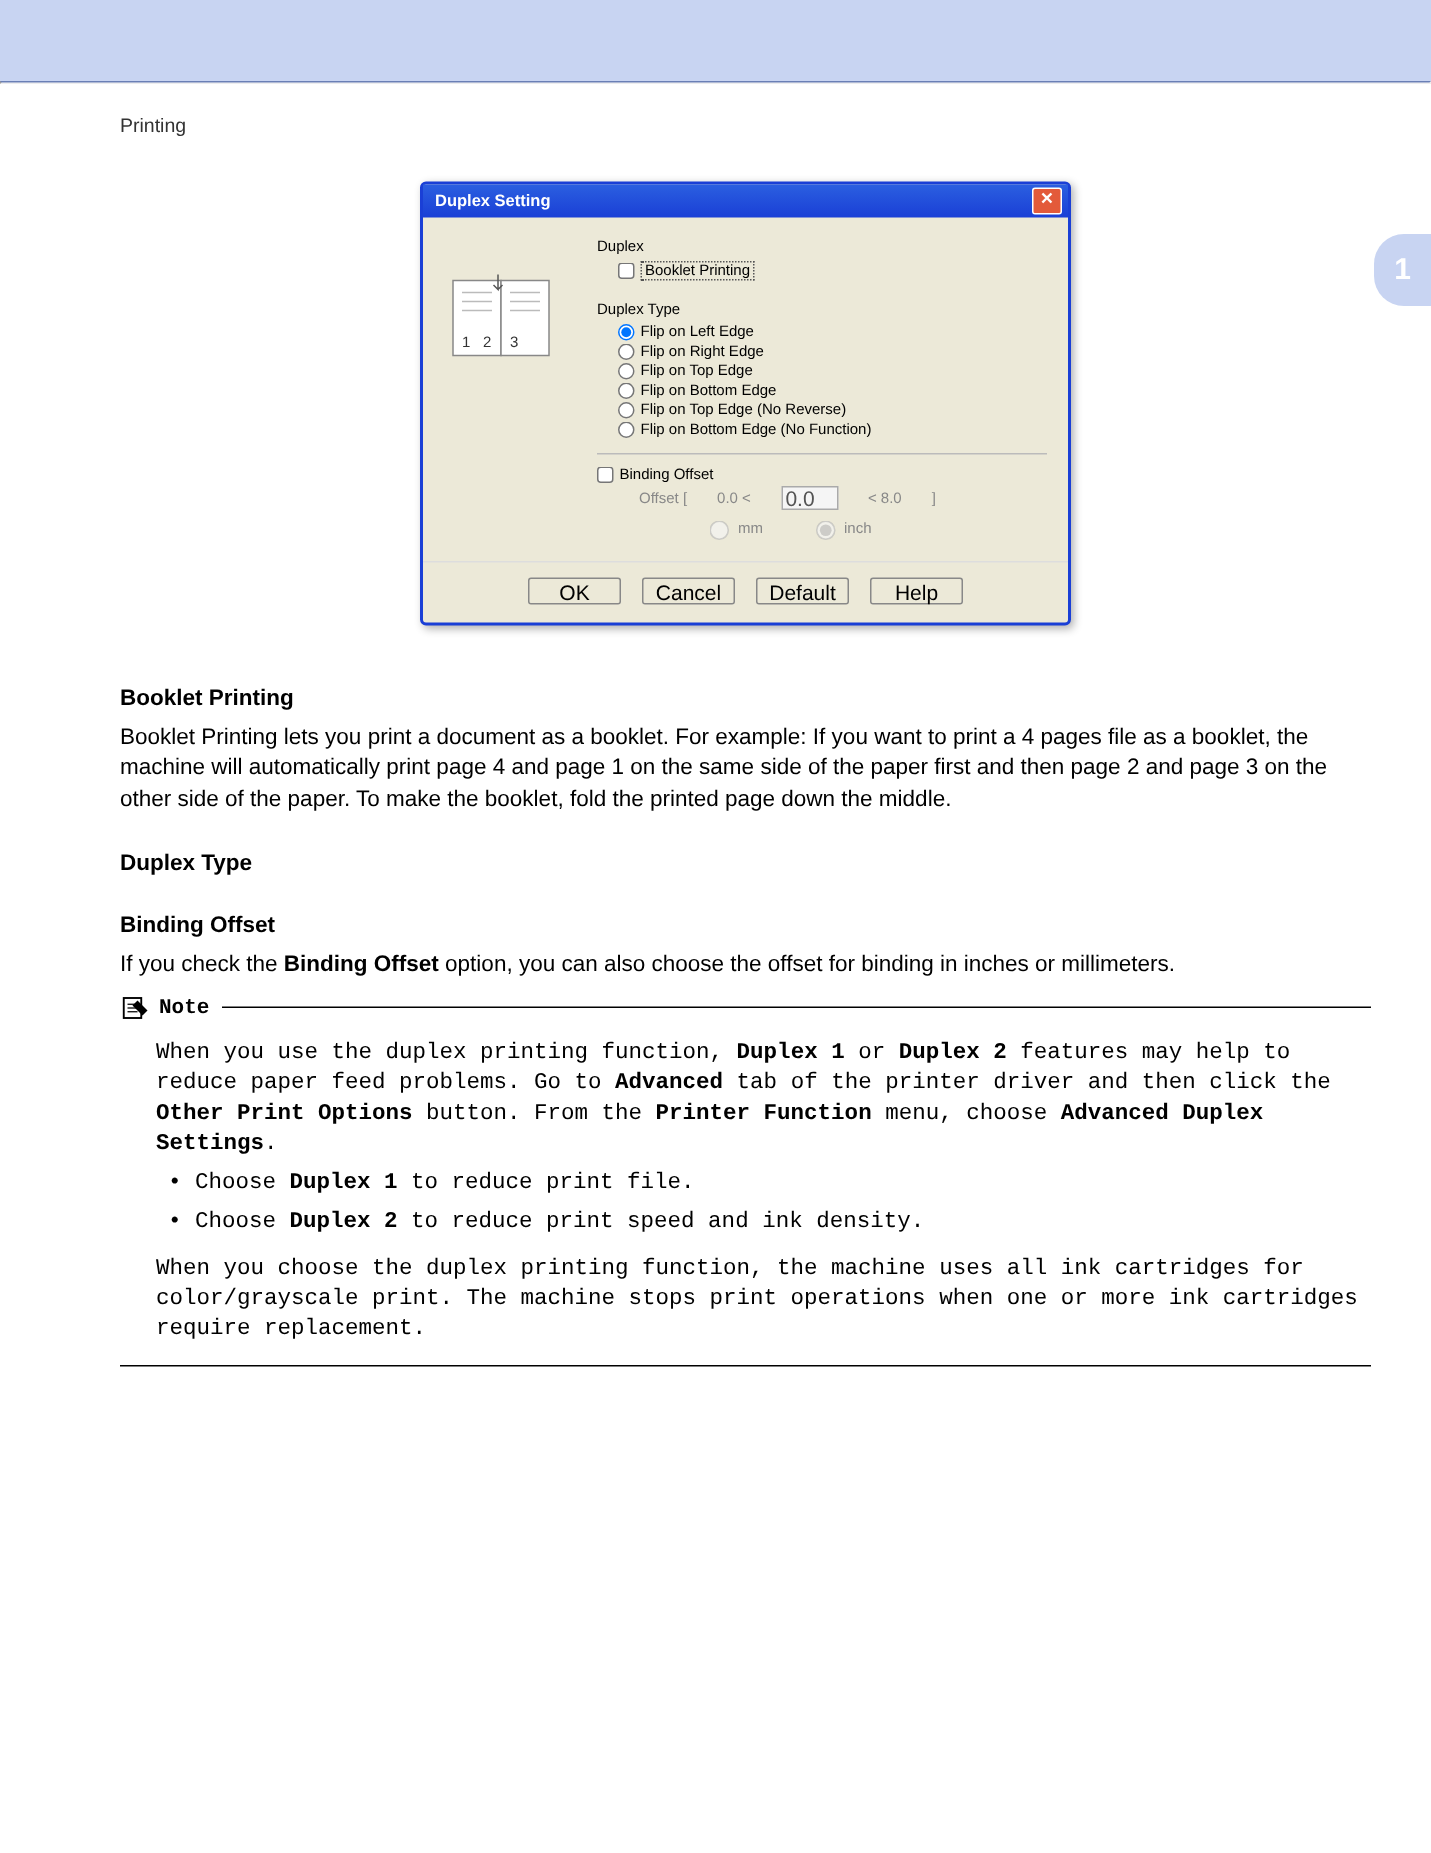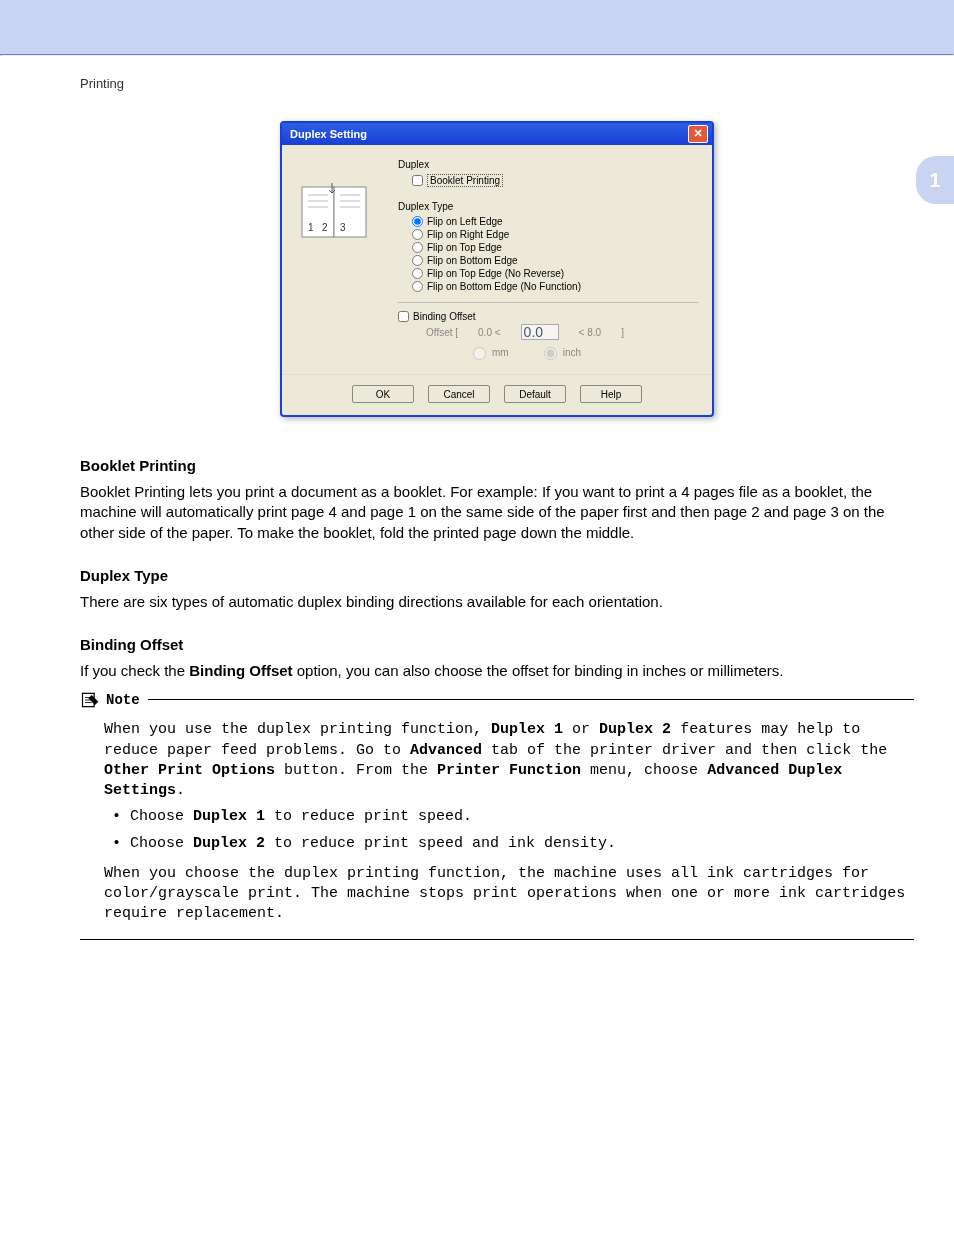--- a/index.html
+++ b/index.html
@@ -171,21 +171,21 @@
     display: flex;
     justify-content: center;
     gap: 14px;
     padding: 10px 0 12px 0;
     border-top: 1px solid #ddd;
     margin-top: 8px;
   }
   .dialog-buttons button {
     width: 62px;
     height: 18px;
-    font-size: 10px;
+    font-size: 14px;
     background: #ece9d8;
     border: 1px solid #888;
     border-radius: 2px;
     cursor: pointer;
   }
   
   .section-heading {
     font-weight: bold;
     font-size: 15px;
     margin: 24px 0 8px 0;
@@ -331,21 +331,20 @@
         <button>Default</button>
         <button>Help</button>
       </div>
     </div>
   </div>
 
   <div class="section-heading">Booklet Printing</div>
   <p class="body-text">Booklet Printing lets you print a document as a booklet. For example: If you want to print a 4 pages file as a booklet, the machine will automatically print page 4 and page 1 on the same side of the paper first and then page 2 and page 3 on the other side of the paper. To make the booklet, fold the printed page down the middle.</p>
 
   <div class="section-heading">Duplex Type</div>
-  <p class="body-text">There are six types of automatic duplex binding directions available for each orientation.</p>
 
   <div class="section-heading">Binding Offset</div>
   <p class="body-text">
     <span>If you check the </span><span class="bold">Binding Offset</span><span> option, you can also choose the offset for binding in inches or millimeters.</span>
   </p>
 
   <div class="note-block">
     <div class="note-header">
       <svg class="note-icon" viewBox="0 0 24 24">
         <rect x="3" y="4" width="14" height="16" fill="none" stroke="#000" stroke-width="1.5"></rect>
@@ -353,21 +352,21 @@
         <line x1="6" y1="12" x2="14" y2="12" stroke="#000"></line>
         <line x1="6" y1="15" x2="14" y2="15" stroke="#000"></line>
         <path d="M14,6 L22,14 L18,18 L10,10 Z" fill="#000"></path>
       </svg>
       <span>Note</span>
     </div>
     <div class="note-content">
       <p class="body-text">
         <span>When you use the duplex printing function, </span><span class="bold">Duplex 1</span><span> or </span><span class="bold">Duplex 2</span><span> features may help to reduce paper feed problems. Go to </span><span class="bold">Advanced</span><span> tab of the printer driver and then click the </span><span class="bold">Other Print Options</span><span> button. From the </span><span class="bold">Printer Function</span><span> menu, choose </span><span class="bold">Advanced Duplex Settings</span><span>.</span>
       </p>
-      <div class="bullet">• <span>Choose </span><span class="bold">Duplex 1</span><span> to reduce print speed.</span></div>
+      <div class="bullet">• <span>Choose </span><span class="bold">Duplex 1</span><span> to reduce print file.</span></div>
       <div class="bullet">• <span>Choose </span><span class="bold">Duplex 2</span><span> to reduce print speed and ink density.</span></div>
       <p class="body-text" style="margin-top:10px;">When you choose the duplex printing function, the machine uses all ink cartridges for color/grayscale print. The machine stops print operations when one or more ink cartridges require replacement.</p>
     </div>
   </div>
 
   <div class="page-number">13</div>
   <div class="page-num-tab"></div>
 </div>
 
 </body></html>

